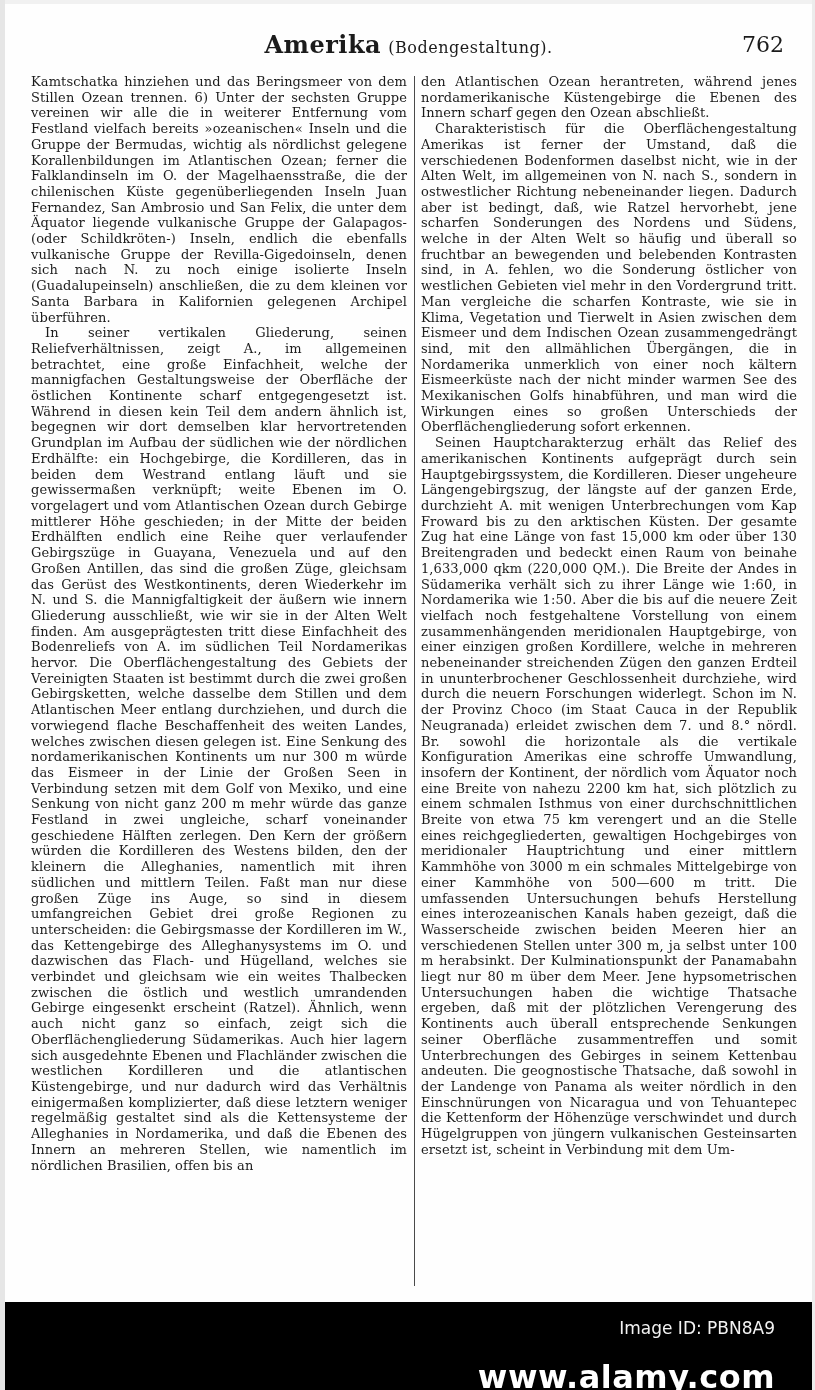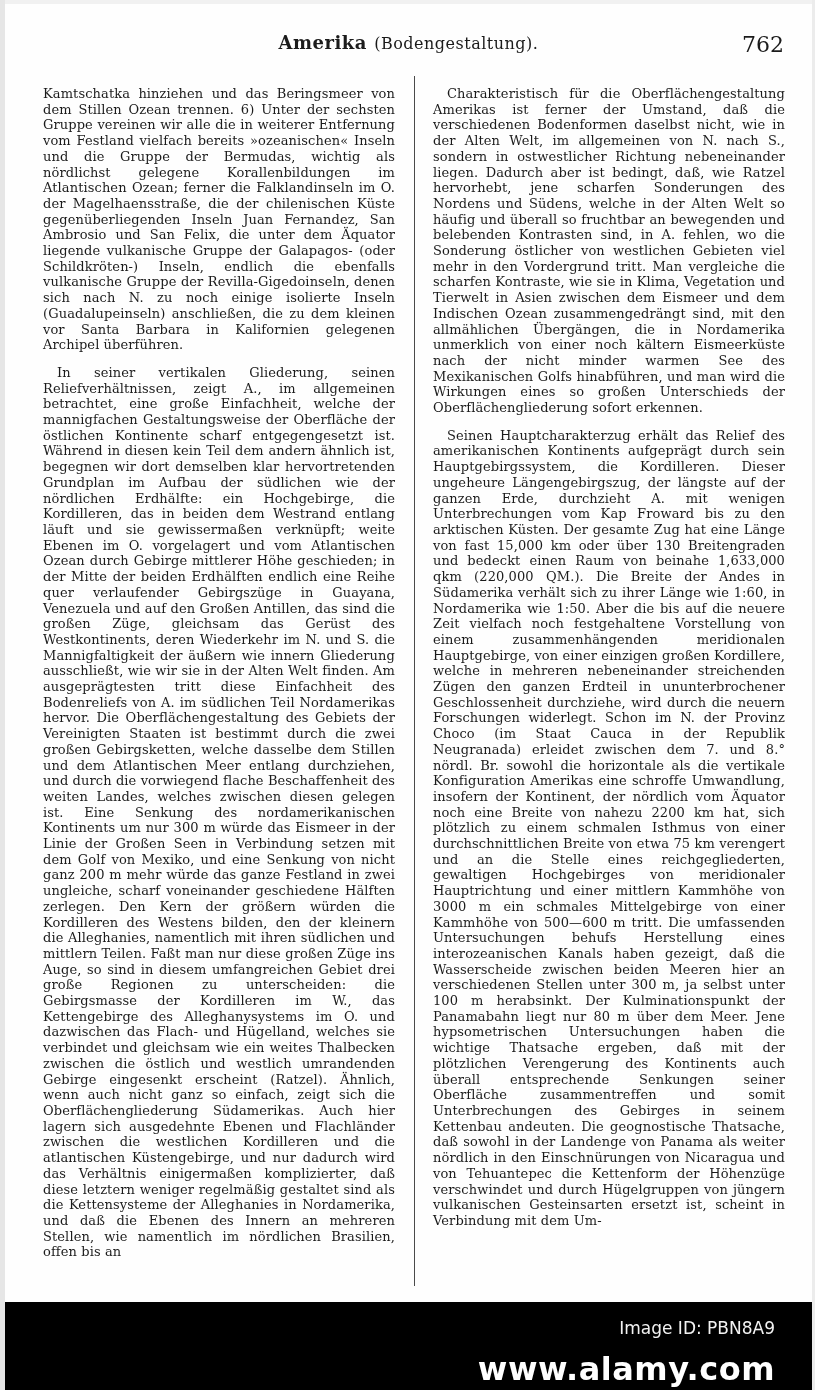--- a/index.html
+++ b/index.html
@@ -35,21 +35,21 @@
   .running-head .center-title {
     position: absolute;
     left: 0; right: 0;
     text-align: center;
     font-size: 21px;
     letter-spacing: 0.5px;
     white-space: nowrap;
   }
   .running-head .title-main {
     font-weight: bold;
-    font-size: 18px;
+    font-size: 24px;
   }
   .running-head .title-sub {
     font-size: 16px;
   }
   .running-head .folio {
     position: absolute;
     right: 28px;
     top: 2px;
     font-size: 22px;
   }
@@ -66,21 +66,21 @@
     width: 376px;
     text-align: justify;
     font-size: 13px;
     line-height: 15.7px;
     letter-spacing: 0.1px;
     overflow: hidden;
     hyphens: auto;
     overflow-wrap: break-word;
   }
   .col p {
-    margin: 12px;
+    margin: 0;
   }
   .col p.indent {
     text-indent: 14px;
   }
   .col-divider {
     width: 1px;
     background: #4a4a4a;
     margin: 2px 6px 6px 7px;
     flex: none;
   }
@@ -103,21 +103,21 @@
     position: absolute;
     right: 40px;
     top: 16px;
     text-align: right;
     font-family: "DejaVu Sans", "Liberation Sans", sans-serif;
   }
   .watermark-id {
     font-size: 17px;
     font-weight: normal;
     color: #f2f2f2;
-    margin-bottom: 12px;
+    margin-bottom: 20px;
   }
   .watermark-url {
     font-size: 32px;
     font-weight: bold;
     letter-spacing: 0.5px;
     margin-left: 6px;
   }
 </style>
 </head>
 <body>
@@ -133,20 +133,21 @@
     <div class="folio">762</div>
   </div>
 
   <div class="columns">
     <div class="col">
       <p>Kamtschatka hinziehen und das Beringsmeer von dem Stillen Ozean trennen. 6) Unter der sechsten Gruppe vereinen wir alle die in weiterer Entfernung vom Festland vielfach bereits »ozeanischen« Inseln und die Gruppe der Bermudas, wichtig als nördlichst gelegene Korallenbildungen im Atlantischen Ozean; ferner die Falklandinseln im O. der Magelhaensstraße, die der chilenischen Küste gegenüberliegenden Inseln Juan Fernandez, San Ambrosio und San Felix, die unter dem Äquator liegende vulkanische Gruppe der Galapagos- (oder Schildkröten-) Inseln, endlich die ebenfalls vulkanische Gruppe der Revilla-Gigedoinseln, denen sich nach N. zu noch einige isolierte Inseln (Guadalupeinseln) anschließen, die zu dem kleinen vor Santa Barbara in Kalifornien gelegenen Archipel überführen.</p>
       <p class="indent">In seiner vertikalen Gliederung, seinen Reliefverhältnissen, zeigt A., im allgemeinen betrachtet, eine große Einfachheit, welche der mannigfachen Gestaltungsweise der Oberfläche der östlichen Kontinente scharf entgegengesetzt ist. Während in diesen kein Teil dem andern ähnlich ist, begegnen wir dort demselben klar hervortretenden Grundplan im Aufbau der südlichen wie der nördlichen Erdhälfte: ein Hochgebirge, die Kordilleren, das in beiden dem Westrand entlang läuft und sie gewissermaßen verknüpft; weite Ebenen im O. vorgelagert und vom Atlantischen Ozean durch Gebirge mittlerer Höhe geschieden; in der Mitte der beiden Erdhälften endlich eine Reihe quer verlaufender Gebirgszüge in Guayana, Venezuela und auf den Großen Antillen, das sind die großen Züge, gleichsam das Gerüst des Westkontinents, deren Wiederkehr im N. und S. die Mannigfaltigkeit der äußern wie innern Gliederung ausschließt, wie wir sie in der Alten Welt finden. Am ausgeprägtesten tritt diese Einfachheit des Bodenreliefs von A. im südlichen Teil Nordamerikas hervor. Die Oberflächengestaltung des Gebiets der Vereinigten Staaten ist bestimmt durch die zwei großen Gebirgsketten, welche dasselbe dem Stillen und dem Atlantischen Meer entlang durchziehen, und durch die vorwiegend flache Beschaffenheit des weiten Landes, welches zwischen diesen gelegen ist. Eine Senkung des nordamerikanischen Kontinents um nur 300 m würde das Eismeer in der Linie der Großen Seen in Verbindung setzen mit dem Golf von Mexiko, und eine Senkung von nicht ganz 200 m mehr würde das ganze Festland in zwei ungleiche, scharf voneinander geschiedene Hälften zerlegen. Den Kern der größern würden die Kordilleren des Westens bilden, den der kleinern die Alleghanies, namentlich mit ihren südlichen und mittlern Teilen. Faßt man nur diese großen Züge ins Auge, so sind in diesem umfangreichen Gebiet drei große Regionen zu unterscheiden: die Gebirgsmasse der Kordilleren im W., das Kettengebirge des Alleghanysystems im O. und dazwischen das Flach- und Hügelland, welches sie verbindet und gleichsam wie ein weites Thalbecken zwischen die östlich und westlich umrandenden Gebirge eingesenkt erscheint (Ratzel). Ähnlich, wenn auch nicht ganz so einfach, zeigt sich die Oberflächengliederung Südamerikas. Auch hier lagern sich ausgedehnte Ebenen und Flachländer zwischen die westlichen Kordilleren und die atlantischen Küstengebirge, und nur dadurch wird das Verhältnis einigermaßen komplizierter, daß diese letztern weniger regelmäßig gestaltet sind als die Kettensysteme der Alleghanies in Nordamerika, und daß die Ebenen des Innern an mehreren Stellen, wie namentlich im nördlichen Brasilien, offen bis an</p>
     </div>
     <div class="col-divider"></div>
     <div class="col">
+      <p>den Atlantischen Ozean herantreten, während jenes nordamerikanische Küstengebirge die Ebenen des Innern scharf gegen den Ozean abschließt.</p>
       <p class="indent">Charakteristisch für die Oberflächengestaltung Amerikas ist ferner der Umstand, daß die verschiedenen Bodenformen daselbst nicht, wie in der Alten Welt, im allgemeinen von N. nach S., sondern in ostwestlicher Richtung nebeneinander liegen. Dadurch aber ist bedingt, daß, wie Ratzel hervorhebt, jene scharfen Sonderungen des Nordens und Südens, welche in der Alten Welt so häufig und überall so fruchtbar an bewegenden und belebenden Kontrasten sind, in A. fehlen, wo die Sonderung östlicher von westlichen Gebieten viel mehr in den Vordergrund tritt. Man vergleiche die scharfen Kontraste, wie sie in Klima, Vegetation und Tierwelt in Asien zwischen dem Eismeer und dem Indischen Ozean zusammengedrängt sind, mit den allmählichen Übergängen, die in Nordamerika unmerklich von einer noch kältern Eismeerküste nach der nicht minder warmen See des Mexikanischen Golfs hinabführen, und man wird die Wirkungen eines so großen Unterschieds der Oberflächengliederung sofort erkennen.</p>
       <p class="indent">Seinen Hauptcharakterzug erhält das Relief des amerikanischen Kontinents aufgeprägt durch sein Hauptgebirgssystem, die Kordilleren. Dieser ungeheure Längengebirgszug, der längste auf der ganzen Erde, durchzieht A. mit wenigen Unterbrechungen vom Kap Froward bis zu den arktischen Küsten. Der gesamte Zug hat eine Länge von fast 15,000 km oder über 130 Breitengraden und bedeckt einen Raum von beinahe 1,633,000 qkm (220,000 QM.). Die Breite der Andes in Südamerika verhält sich zu ihrer Länge wie 1:60, in Nordamerika wie 1:50. Aber die bis auf die neuere Zeit vielfach noch festgehaltene Vorstellung von einem zusammenhängenden meridionalen Hauptgebirge, von einer einzigen großen Kordillere, welche in mehreren nebeneinander streichenden Zügen den ganzen Erdteil in ununterbrochener Geschlossenheit durchziehe, wird durch die neuern Forschungen widerlegt. Schon im N. der Provinz Choco (im Staat Cauca in der Republik Neugranada) erleidet zwischen dem 7. und 8.° nördl. Br. sowohl die horizontale als die vertikale Konfiguration Amerikas eine schroffe Umwandlung, insofern der Kontinent, der nördlich vom Äquator noch eine Breite von nahezu 2200 km hat, sich plötzlich zu einem schmalen Isthmus von einer durchschnittlichen Breite von etwa 75 km verengert und an die Stelle eines reichgegliederten, gewaltigen Hochgebirges von meridionaler Hauptrichtung und einer mittlern Kammhöhe von 3000 m ein schmales Mittelgebirge von einer Kammhöhe von 500—600 m tritt. Die umfassenden Untersuchungen behufs Herstellung eines interozeanischen Kanals haben gezeigt, daß die Wasserscheide zwischen beiden Meeren hier an verschiedenen Stellen unter 300 m, ja selbst unter 100 m herabsinkt. Der Kulminationspunkt der Panamabahn liegt nur 80 m über dem Meer. Jene hypsometrischen Untersuchungen haben die wichtige Thatsache ergeben, daß mit der plötzlichen Verengerung des Kontinents auch überall entsprechende Senkungen seiner Oberfläche zusammentreffen und somit Unterbrechungen des Gebirges in seinem Kettenbau andeuten. Die geognostische Thatsache, daß sowohl in der Landenge von Panama als weiter nördlich in den Einschnürungen von Nicaragua und von Tehuantepec die Kettenform der Höhenzüge verschwindet und durch Hügelgruppen von jüngern vulkanischen Gesteinsarten ersetzt ist, scheint in Verbindung mit dem Um-</p>
     </div>
   </div>
 
   <div class="watermark-bar">
     <div class="watermark-text">
       <div class="watermark-id">Image ID: PBN8A9</div>
       <div class="watermark-url">www.alamy.com</div>
     </div>

